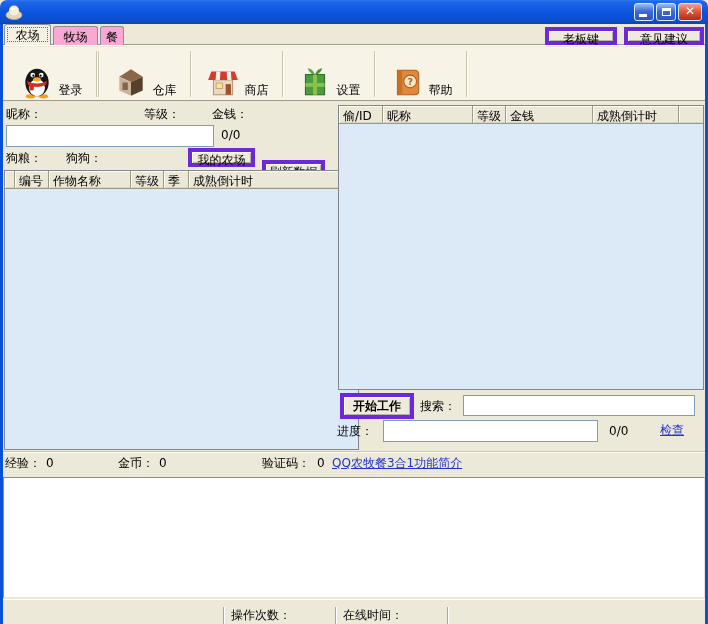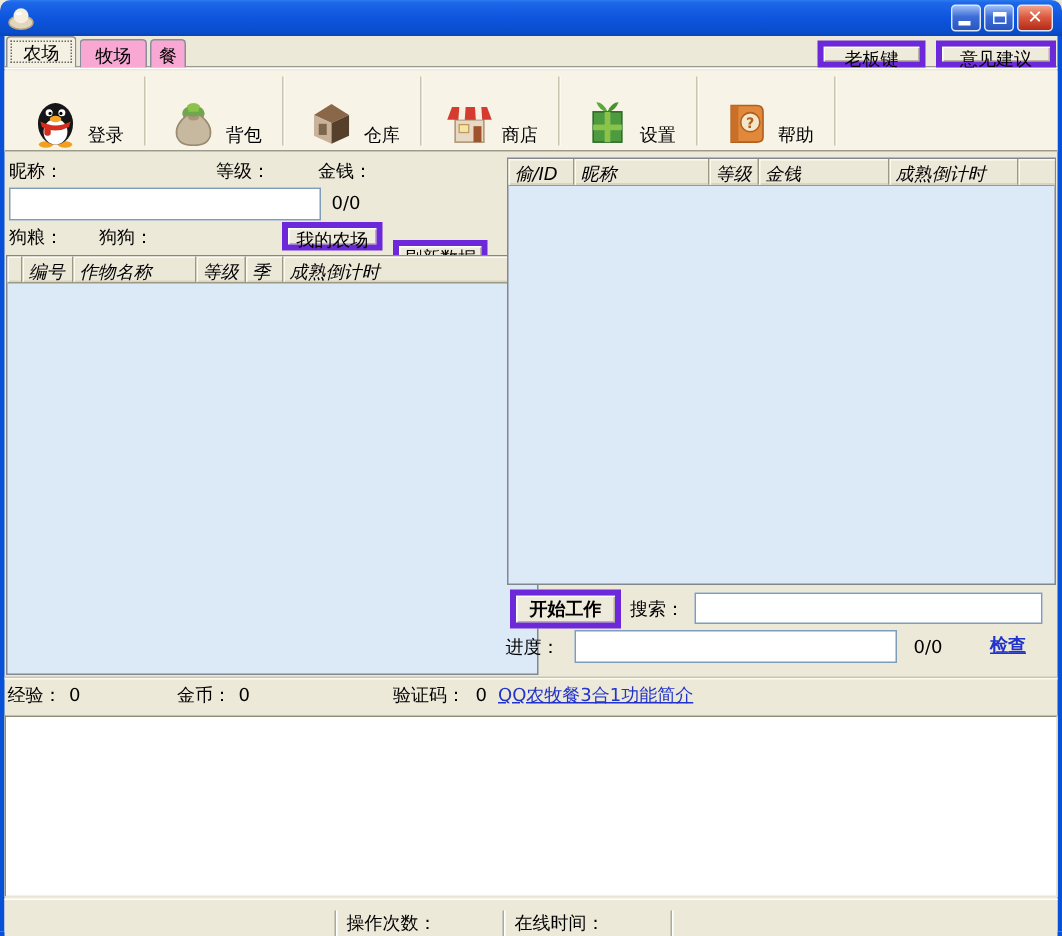--- a/index.html
+++ b/index.html
@@ -35,21 +35,21 @@
     border-bottom:1px solid #9E9A8A; display:flex; align-items:center; padding-left:3px; }
   .tbtn { width:90px; height:50px; display:flex; align-items:flex-end; justify-content:center; gap:5px; cursor:default; }
   .tsep { width:2px; height:46px; border-left:1px solid #C9C5B1; border-right:1px solid #FDFAF0; }
   .tbtn svg { width:34px; height:34px; }
 
   
   .field { background:#fff; border:1px solid #7F9DB9; font-family:inherit; font-size:12px; padding:2px 3px; }
   .tbl { position:absolute; background:#DCE9F6; border:1px solid #828790; }
   .thead { display:flex; height:18px; background:#EBE8D8; border-bottom:1px solid #9D9A84; }
   .th { border-right:1px solid #9D9A84; box-shadow:inset 1px 1px 0 #FDFBF0, inset 0 -1px 0 #D8D4C0;
-    padding:2px 3px 0 4px; font-size:12px; white-space:nowrap; overflow:hidden; background:#EBE8D8;font-style:italic; }
+    padding:2px 3px 0 4px; font-size:12px; white-space:nowrap; overflow:hidden; background:#EBE8D8; }
 
   .lbl { position:absolute; white-space:nowrap; line-height:15px; }
   .link { color:#2233CC; text-decoration:underline; cursor:pointer; white-space:nowrap; }
 
   .logbox { position:absolute; left:3px; top:477px; width:702px; height:121px; background:#fff;
     border:1px solid; border-color:#8F8C79 #E8E5D4 #E8E5D4 #8F8C79; resize:none; font-family:inherit; font-size:12px; }
 
   .sline { position:absolute; left:3px; top:451px; width:702px; border-top:1px solid #C9C5B1; border-bottom:1px solid #FDFAF0; }
   .statusbar { position:absolute; left:3px; top:599px; width:702px; height:32px; background:#ECE9D8;
     border-top:1px solid #FFFFFF; display:flex; align-items:center; }
@@ -97,29 +97,20 @@
           <circle cx="20" cy="9.5" r="2.2" fill="#fff"></circle>
         <circle cx="12.6" cy="10" r="1" fill="#000"></circle>
           <circle cx="19.4" cy="10" r="1" fill="#000"></circle>
         <ellipse cx="16" cy="13.5" rx="3.6" ry="2" fill="#F6A623"></ellipse>
         <path d="M6.5 15 Q16 20 25.5 15 L24.5 18.5 Q16 23 7.5 18.5 Z" fill="#D42E1F"></path>
         <rect x="9" y="17" width="4" height="7" rx="1.5" fill="#D42E1F"></rect>
       </svg>
       <span>登录</span>
     </div>
     <div class="tsep"></div>
-    <div class="tbtn">
-      <svg viewBox="0 0 32 32">
-        <ellipse cx="16" cy="10" rx="7" ry="5" fill="#6FA84C"></ellipse>
-        <path d="M12 5 Q16 2 20 5 L19 9 L13 9 Z" fill="#8BC34A"></path>
-        <path d="M12 11 Q4 17 5.5 24 Q7 30 16 30 Q25 30 26.5 24 Q28 17 20 11 Q16 13.5 12 11 Z" fill="#C7B8A0" stroke="#9A8B72" stroke-width="1"></path>
-        <path d="M12 11 Q16 13.5 20 11 L19.2 13.5 Q16 15.5 12.8 13.5 Z" fill="#A99878"></path>
-      </svg>
-      <span>背包</span>
-    </div>
     <div class="tsep"></div>
     <div class="tbtn">
       <svg viewBox="0 0 32 32">
         <path d="M5 11 L16 4 L27 11 L16 16 Z" fill="#8A6748"></path>
         <path d="M5 11 L16 16 L16 29 L5 24 Z" fill="#C9B299"></path>
         <path d="M27 11 L16 16 L16 29 L27 24 Z" fill="#55402C"></path>
         <rect x="8" y="16.5" width="5" height="7" fill="#7E664C"></rect>
       </svg>
       <span>仓库</span>
     </div>
@@ -192,21 +183,21 @@
     </div>
     <div style="height:265px"></div>
   </div>
 
   <button class="btn abs" style="left:340px;top:393px;width:74px;height:26px;font-weight:bold">开始工作</button>
   <div class="lbl" style="left:420px;top:399px">搜索：</div>
   <input class="field abs" style="left: 463px; top: 395px; width: 232px; height: 21px;" value="">
   <div class="lbl" style="left:337px;top:424px">进度：</div>
   <input class="field abs" style="left: 383px; top: 420px; width: 215px; height: 22px;" value="">
   <div class="lbl" style="left:609px;top:424px">0/0</div>
-  <a class="link lbl" style="left:660px;top:423px;font-weight:bold">检查</a>
+  <a class="link lbl" style="left:660px;top:423px;font-weight:normal">检查</a>
 
   <div class="sline"></div>
   <div class="lbl" style="left:5px;top:456px">经验：</div>
   <div class="lbl" style="left:46px;top:456px">0</div>
   <div class="lbl" style="left:118px;top:456px">金币：</div>
   <div class="lbl" style="left:159px;top:456px">0</div>
   <div class="lbl" style="left:262px;top:456px">验证码：</div>
   <div class="lbl" style="left:317px;top:456px">0</div>
   <a class="link lbl" style="left:332px;top:456px">QQ农牧餐3合1功能简介</a>
 

